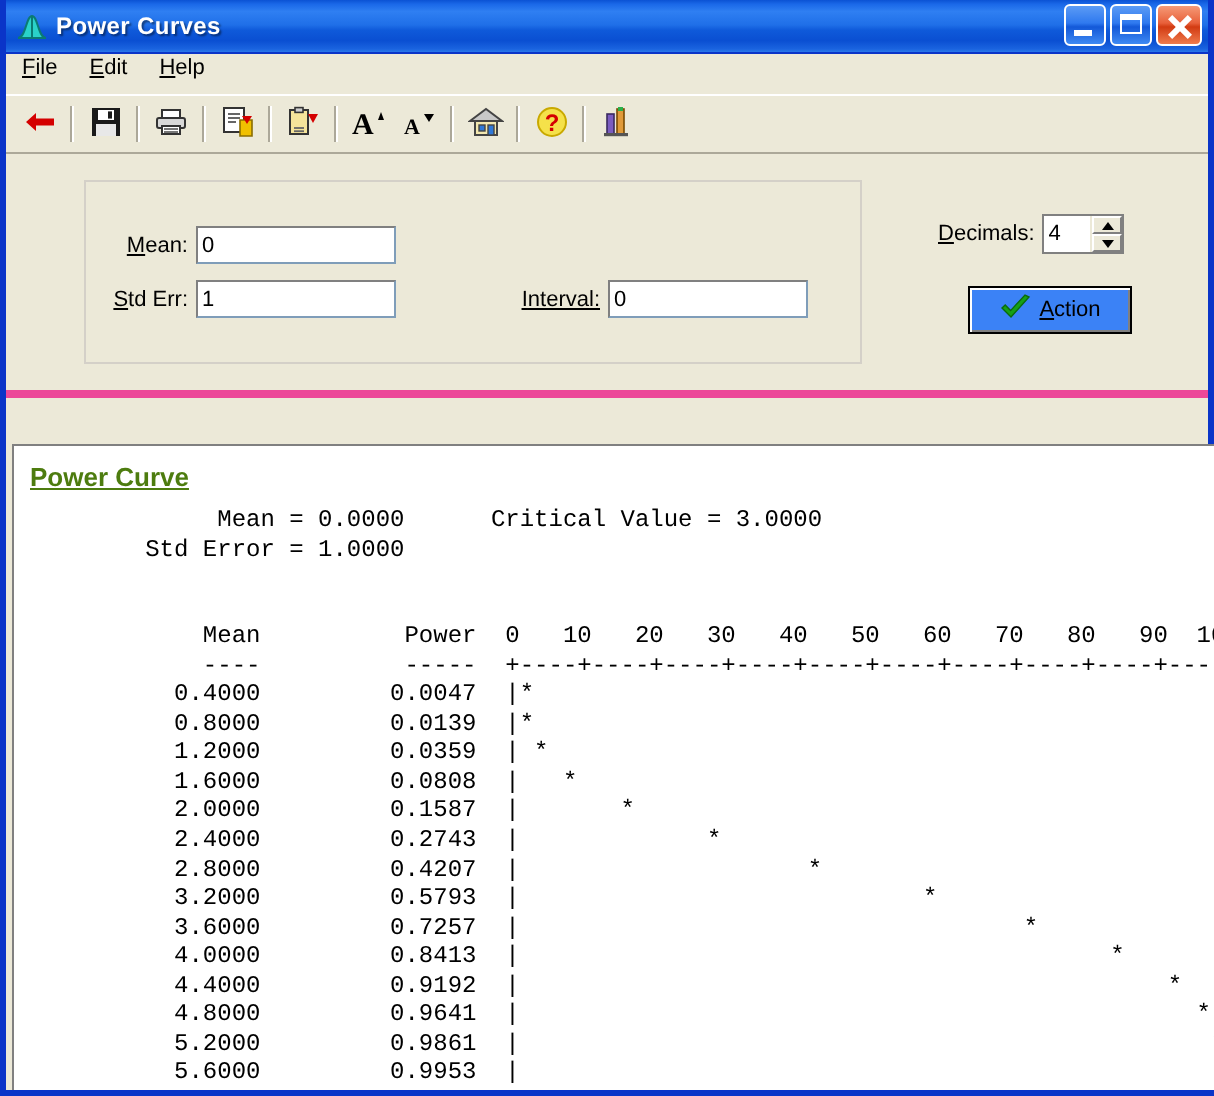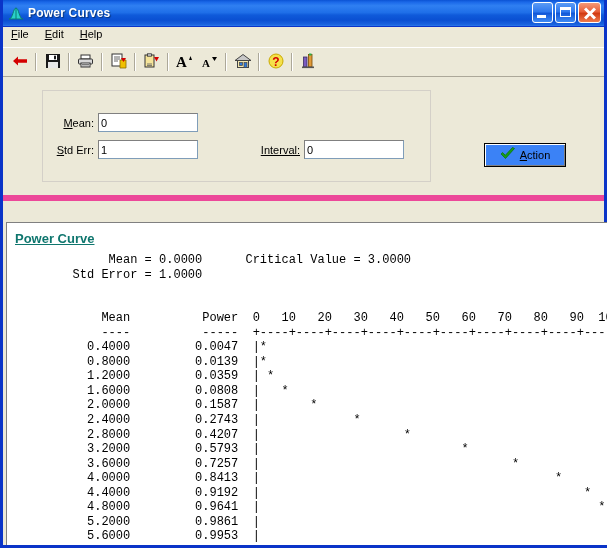--- a/index.html
+++ b/index.html
@@ -137,21 +137,21 @@
     border-right: 1px solid #ffffff;
     margin: 0 3px;
     flex: none;
   }
 
   
   .panel-area {
     height: 118px;
     background: #ece9d8;
     position: relative;
-    border-bottom: 6px solid #ec4899;
+    border-bottom: 4px solid #ec4899;
   }
   .groupbox {
     position: absolute;
     left: 39px; top: 13px;
     width: 389px; height: 92px;
     box-sizing: border-box;
     border: 1px solid #d4d0c8;
     background: transparent;
   }
   .field-row { position: absolute; display: flex; align-items: center; }
@@ -250,21 +250,21 @@
     background: #ffffff;
     border: 1px solid #808080;
     border-right: none;
     border-bottom: none;
     overflow: hidden;
   }
   .out-head {
     font-family: "Liberation Sans", sans-serif;
     font-size: 13px;
     font-weight: bold;
-    color: #0f766e;
+    color: #4d7c0f;
     text-decoration: underline;
     margin: 8px 0 0 8px;
     display: inline-block;
   }
   pre.report {
     margin: 7px 0 0 8px;
     font-family: "Liberation Mono", "DejaVu Sans Mono", monospace;
     font-size: 12px;
     line-height: 14.55px;
     color: #000;
@@ -423,20 +423,34 @@
         <span class="f-label" style="width:43px;"><u>S</u>td Err:</span>
         <input class="f-input" style="width: 100px; margin-left: 4px;" value="1">
       </div>
 
 
       <div class="field-row" style="left:225px; top:63px;">
         <span class="f-label" style="width:72px;text-decoration:underline;"><u>I</u>nterval:</span>
         <input class="f-input" style="width: 100px; margin-left: 4px;" value="0">
       </div>
 
+      <div class="decimals-wrap">
+        <span class="f-label"><u>D</u>ecimals:</span>
+        <div class="spin-box">
+          <div class="spin-value">4</div>
+          <div class="spin-btns">
+            <div class="spin-b">
+              <i class="arw up"></i>
+            </div>
+            <div class="spin-b">
+              <i class="arw down"></i>
+            </div>
+          </div>
+        </div>
+      </div>
 
       <div class="action-btn">
         <span>
           <svg width="16" height="14" viewBox="0 0 16 14">
             <path d="M1 7 L5.5 11.5 L14.5 1.5 L12.5 0.5 L5.3 8.3 L2.6 5.5 Z" fill="#16a016" stroke="#0a6b0a" stroke-width="0.7"></path>
           </svg>
         </span>
         <span><u>A</u>ction</span>
       </div>
     </div>

